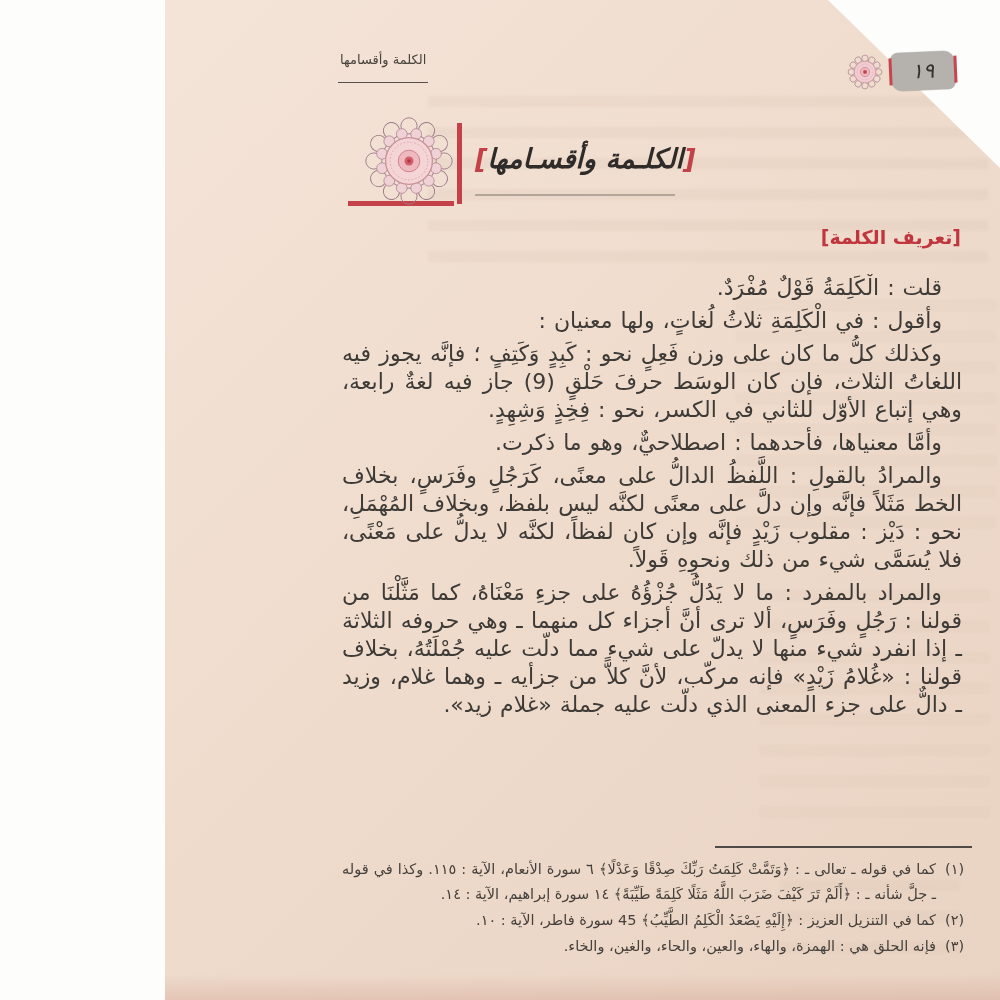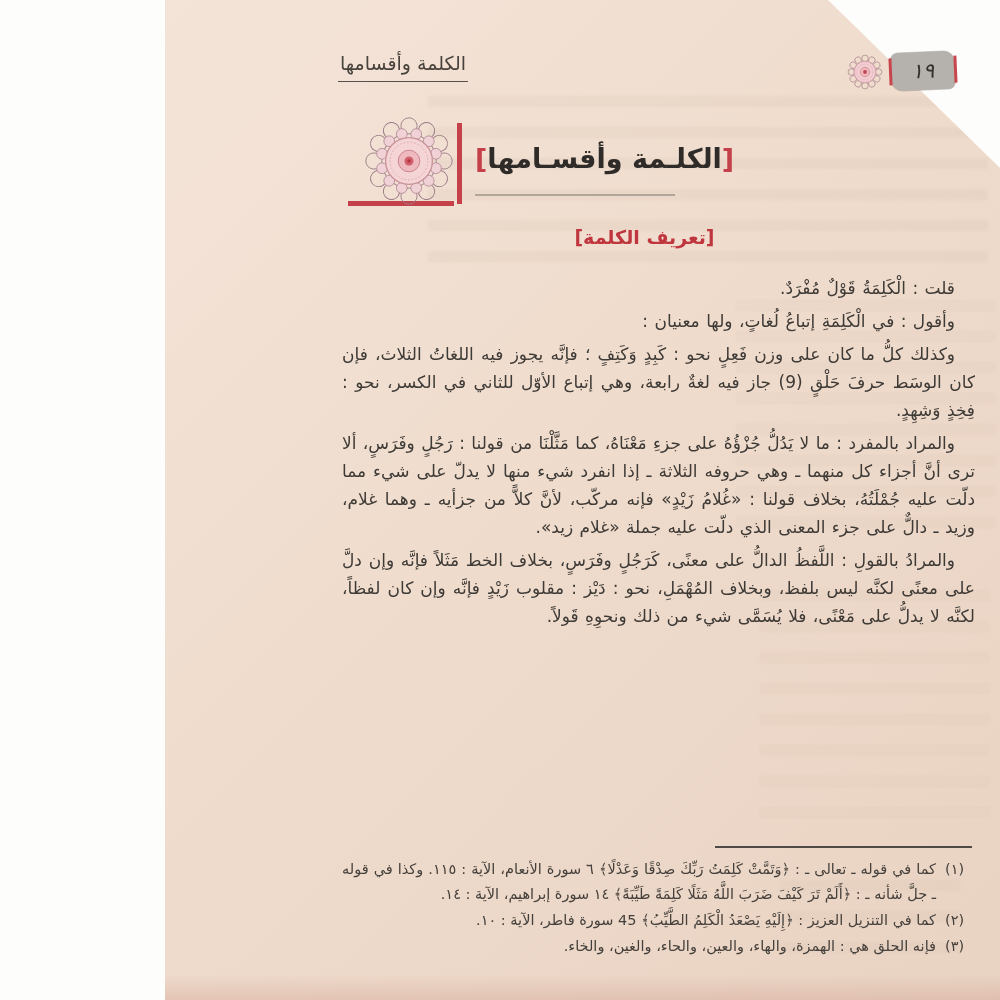--- a/index.html
+++ b/index.html
@@ -53,50 +53,49 @@
   }
   .page-badge::before{right:-2px;}
   .page-badge::after{left:-2px;}
   .page-number{
     position:absolute;inset:0;display:flex;align-items:center;justify-content:center;
     font-size:21px;font-style:italic;color:#35312d;letter-spacing:1px;
   }
   .hdr-rosette{position:absolute;top:54px;right:92px;width:36px;height:36px;}
   .running-title{
     position:absolute;top:52px;left:-4px;
-    font-size:19px;color:#48423c;
-    padding:0 2px 7px 2px;
+    font-size:13px;color:#48423c;
+    padding:0 2px 15px 2px;
     border-bottom:1.5px solid #57504a;
   }
 
   
   .chapter{position:absolute;top:115px;left:0;right:0;height:100px;}
   .chapter-vbar{position:absolute;top:8px;left:115px;width:5px;height:81px;background:#c5414a;}
   .chapter-hbar{position:absolute;top:86px;left:6px;width:106px;height:5px;background:#c5414a;}
   .chapter-rosette{position:absolute;top:1px;left:22px;width:90px;height:90px;}
   .chapter-title{
     position:absolute;top:28px;left:133px;
-    font-size:27px;font-weight:bold;color:#2f2b28;white-space:nowrap;
+    font-size:27px;font-weight:bold;color:#2f2b28;white-space:nowrap;font-style:italic;
   }
   .chapter-title .bracket{color:#c5414a;font-weight:bold;}
   .chapter-underline{position:absolute;top:79px;left:133px;width:200px;height:1.5px;background:#948a80;opacity:.65;}
 
   
   .section-heading{
     position:absolute;top:226px;left:0;right:0;
-    text-align:center;
     font-size:19px;font-weight:bold;color:#c0363e;
     transform:translateX(-14px);
   }
 
   
   .body-text{position:absolute;top:274px;left:0;right:0;height:570px;overflow:hidden;}
   .body-text p{
-    margin:0 0 5px 0;
-    font-size:17px;line-height:28px;
+    margin:0 13px 5px 0;
+    font-size:22px;line-height:28px;
     text-align:justify;text-indent:20px;
     color:#3e3a36;
     word-spacing:1px;
   }
 
   
   .footnotes{position:absolute;top:846px;left:0;right:0;}
   .fn-sep{width:257px;height:2px;background:#4f4a45;margin:0 3px 9px auto; margin-right:3px;}
   .fn{display:flex;gap:9px;font-size:14.5px;line-height:25px;color:#45403b;margin-bottom:1px;}
   .fn-num{flex:0 0 30px;text-align:left;white-space:nowrap;}
@@ -190,24 +189,25 @@
           </svg>
         </div>
         <div class="chapter-title"><span class="bracket">[</span><span>الكلـمة وأقسـامها</span><span class="bracket">]</span></div>
         <div class="chapter-underline"></div>
       </div>
 
       <div class="section-heading">[تعريف الكلمة]</div>
 
       <div class="body-text">
         <p>قلت : الْكَلِمَةُ قَوْلٌ مُفْرَدٌ.</p>
-        <p>وأقول : في الْكَلِمَةِ إتباعُ لُغاتٍ، ولها معنيان :</p>
+        <p>وأقول : في الْكَلِمَةِ ثلاثُ لُغاتٍ، ولها معنيان :</p>
         <p>وكذلك كلُّ ما كان على وزن فَعِلٍ نحو : كَبِدٍ وَكَتِفٍ ؛ فإنَّه يجوز فيه اللغاتُ الثلاث، فإن كان الوسَط حرفَ حَلْقٍ (9) جاز فيه لغةٌ رابعة، وهي إتباع الأوّل للثاني في الكسر، نحو : فِخِذٍ وَشِهِدٍ.</p>
+        <p>وأمَّا معنياها، فأحدهما : اصطلاحيٌّ، وهو ما ذكرت.</p>
+        <p>والمرادُ بالقولِ : اللَّفظُ الدالُّ على معنًى، كَرَجُلٍ وفَرَسٍ، بخلاف الخط مَثَلاً فإنَّه وإن دلَّ على معنًى لكنَّه ليس بلفظ، وبخلاف المُهْمَلِ، نحو : دَيْز : مقلوب زَيْدٍ فإنَّه وإن كان لفظاً، لكنَّه لا يدلُّ على مَعْنًى، فلا يُسَمَّى شيء من ذلك ونحوِهِ قَولاً.</p>
         <p>والمراد بالمفرد : ما لا يَدُلُّ جُزْؤُهُ على جزءِ مَعْنَاهُ، كما مَثَّلْنَا من قولنا : رَجُلٍ وفَرَسٍ، ألا ترى أنَّ أجزاء كل منهما ـ وهي حروفه الثلاثة ـ إذا انفرد شيء منها لا يدلّ على شيء مما دلّت عليه جُمْلَتُهُ، بخلاف قولنا : «غُلامُ زَيْدٍ» فإنه مركّب، لأنَّ كلاًّ من جزأيه ـ وهما غلام، وزيد ـ دالٌّ على جزء المعنى الذي دلّت عليه جملة «غلام زيد».</p>
-        <p>والمرادُ بالقولِ : اللَّفظُ الدالُّ على معنًى، كَرَجُلٍ وفَرَسٍ، بخلاف الخط مَثَلاً فإنَّه وإن دلَّ على معنًى لكنَّه ليس بلفظ، وبخلاف المُهْمَلِ، نحو : دَيْز : مقلوب زَيْدٍ فإنَّه وإن كان لفظاً، لكنَّه لا يدلُّ على مَعْنًى، فلا يُسَمَّى شيء من ذلك ونحوِهِ قَولاً.</p>
       </div>
 
       <div class="footnotes">
         <div class="fn-sep"></div>
         <div class="fn">
           <span class="fn-num">(١)</span>
           <span class="fn-text">كما في قوله ـ تعالى ـ : ﴿وَتَمَّتْ كَلِمَتُ رَبِّكَ صِدْقًا وَعَدْلًا﴾ ٦ سورة الأنعام، الآية : ١١٥. وكذا في قوله ـ جلَّ شأنه ـ : ﴿أَلَمْ تَرَ كَيْفَ ضَرَبَ اللَّهُ مَثَلًا كَلِمَةً طَيِّبَةً﴾ ١٤ سورة إبراهيم، الآية : ١٤.</span>
         </div>
         <div class="fn">
           <span class="fn-num">(٢)</span>

